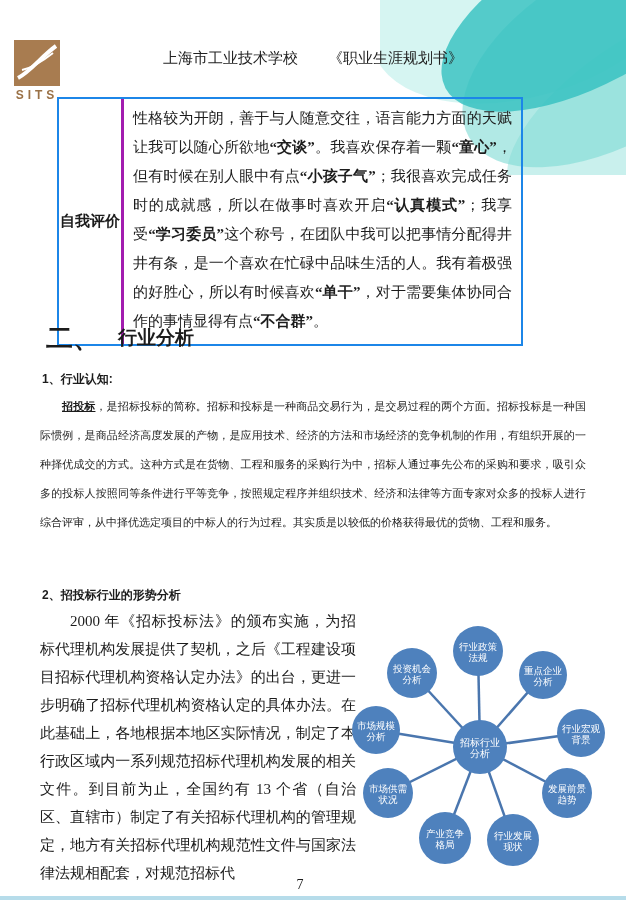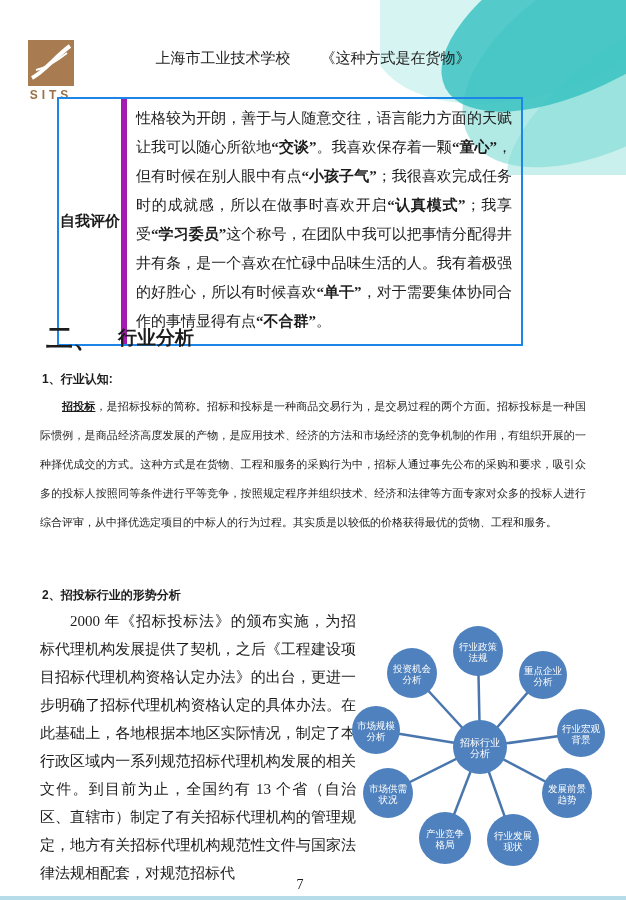--- a/index.html
+++ b/index.html
@@ -4,29 +4,29 @@
 <style>
   html,body{margin:0;padding:0;}
   body{
     width:626px;height:900px;position:relative;overflow:hidden;background:#ffffff;
     font-family:"Liberation Serif","DejaVu Serif",serif;color:#1c1c1c;
   }
   
   .deco-tr{position:absolute;top:0;right:0;z-index:0;}
   .bottom-line{position:absolute;left:0;bottom:0;width:100%;height:4px;background:#b6dcea;z-index:2;}
   
-  .logo{position:absolute;left:26px;top:40px;width:50px;text-align:center;z-index:3;}
+  .logo{position:absolute;left:12px;top:40px;width:50px;text-align:center;z-index:3;}
   .logo-box{width:46px;height:46px;background:#a87c50;margin:0 auto;}
   .logo-text{color:#9a7146;font-weight:bold;font-size:12px;letter-spacing:4px;margin-top:2px;
              font-family:"Liberation Sans","DejaVu Sans",sans-serif;}
   .doc-title{position:absolute;top:49px;left:0;width:100%;text-align:center;font-size:15px;color:#222;z-index:3;}
   .doc-title .gap{display:inline-block;width:30px;}
   
   .eval-table{position:absolute;left:57px;top:97px;width:462px;border:2px solid #1c86e8;display:flex;background:transparent;z-index:3;}
-  .eval-label{width:62px;border-right:6px solid #a21caf;display:flex;align-items:center;justify-content:center;
+  .eval-label{width:62px;border-right:3px solid #a21caf;display:flex;align-items:center;justify-content:center;
               font-weight:bold;font-size:15px;flex-shrink:0;}
   .eval-content{flex:1;padding:5px 9px 8px;font-size:15px;line-height:29px;text-align:justify;}
   
   .sec-heading{position:absolute;left:46px;top:320px;z-index:3;font-family:"Liberation Sans","DejaVu Sans",sans-serif;}
   .sec-num{font-size:27px;font-weight:bold;}
   .sec-title{font-size:19px;font-weight:bold;margin-left:18px;vertical-align:3px;}
   .sub-heading{position:absolute;font-size:12px;font-weight:bold;z-index:3;
                font-family:"Liberation Sans","DejaVu Sans",sans-serif;}
   .sub1{left:42px;top:371px;}
   .sub2{left:42px;top:587px;}
@@ -55,21 +55,21 @@
   <div class="logo-box">
     <svg width="46" height="46" viewBox="0 0 46 46">
       <path d="M4,38 C16,32 28,16 42,6" stroke="#ffffff" stroke-width="4" fill="none"></path>
       <path d="M8,30 C18,28 30,20 39,13" stroke="#ffffff" stroke-width="2" fill="none"></path>
     </svg>
   </div>
   <div class="logo-text">SITS</div>
 </div>
 
 <div class="doc-title">
-  <span>上海市工业技术学校</span><span class="gap"></span><span>《这种方式是在货物》</span>
+  <span>上海市工业技术学校</span><span class="gap"></span><span>《职业生涯规划书》</span>
 </div>
 
 <div class="eval-table">
   <div class="eval-label">自我评价</div>
   <div class="eval-content">性格较为开朗，善于与人随意交往，语言能力方面的天赋让我可以随心所欲地<b>“交谈”</b>。我喜欢保存着一颗<b>“童心”</b>，但有时候在别人眼中有点<b>“小孩子气”</b>；我很喜欢完成任务时的成就感，所以在做事时喜欢开启<b>“认真模式”</b>；我享受<b>“学习委员”</b>这个称号，在团队中我可以把事情分配得井井有条，是一个喜欢在忙碌中品味生活的人。我有着极强的好胜心，所以有时候喜欢<b>“单干”</b>，对于需要集体协同合作的事情显得有点<b>“不合群”</b>。</div>
 </div>
 
 <div class="sec-heading">
   <span class="sec-num">二、</span><span class="sec-title">行业分析</span>
 </div>

